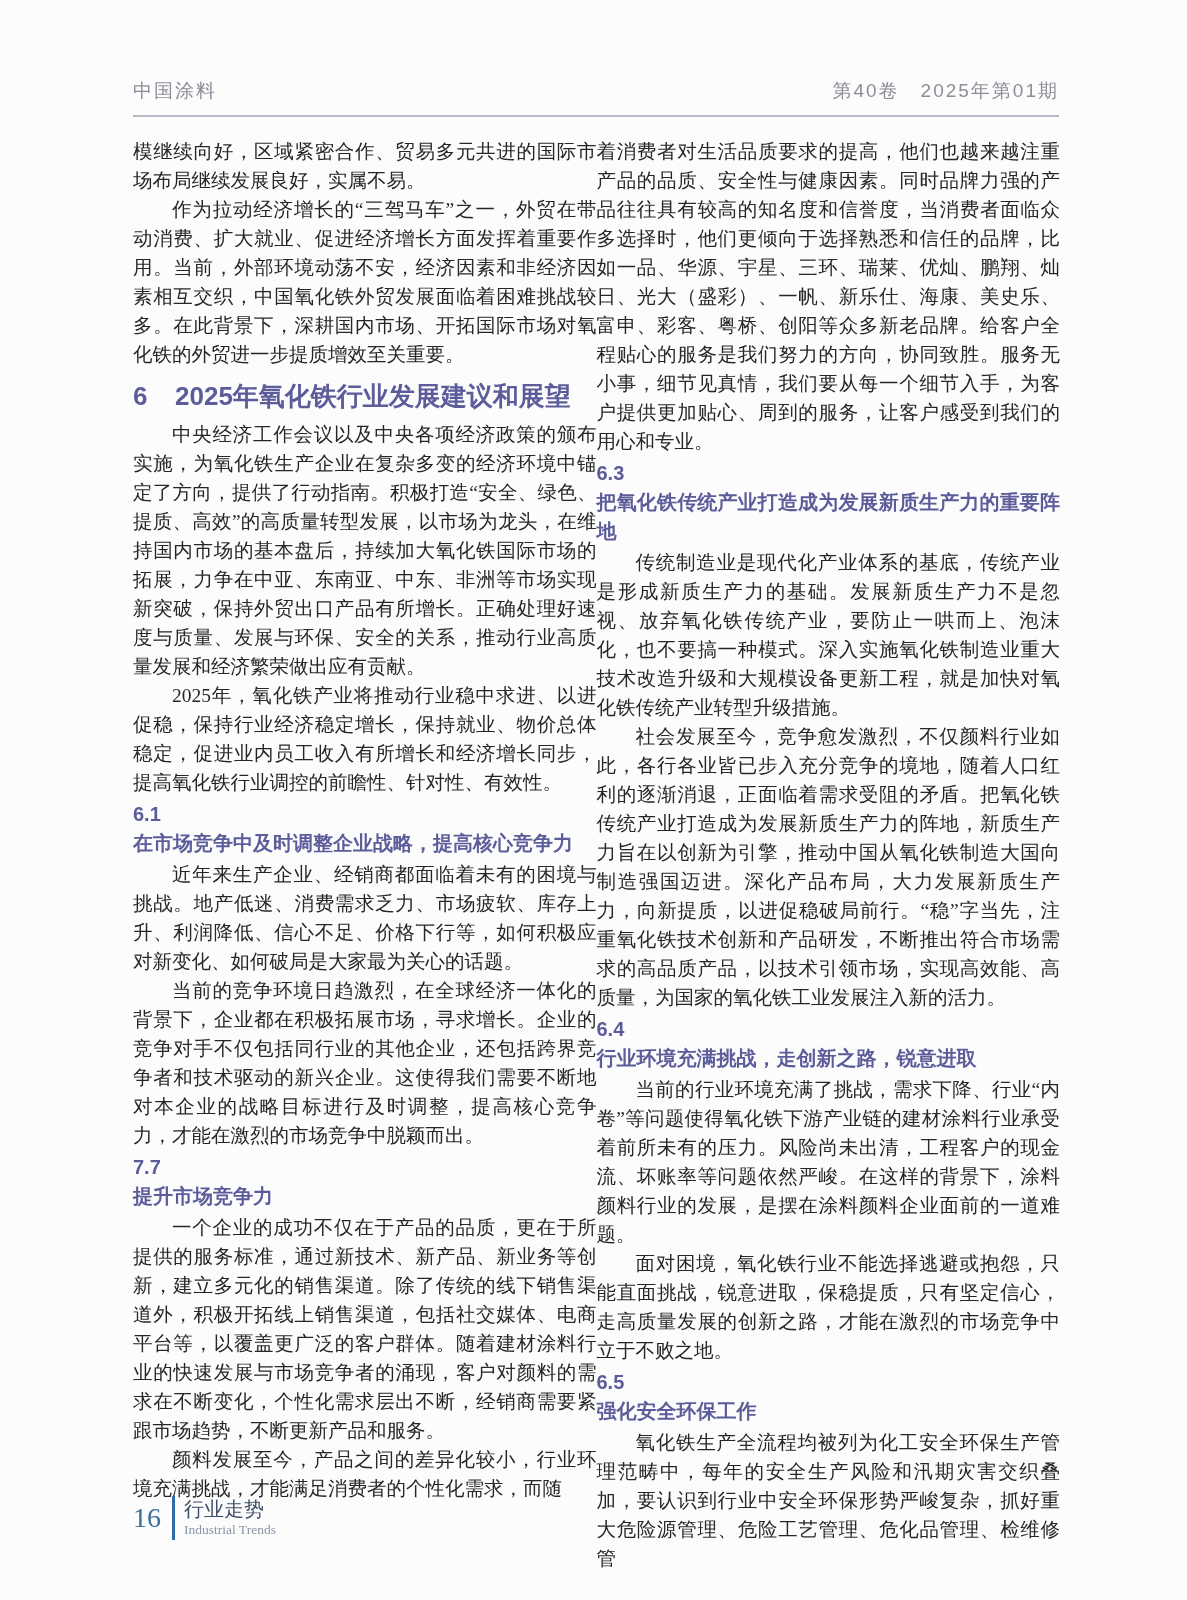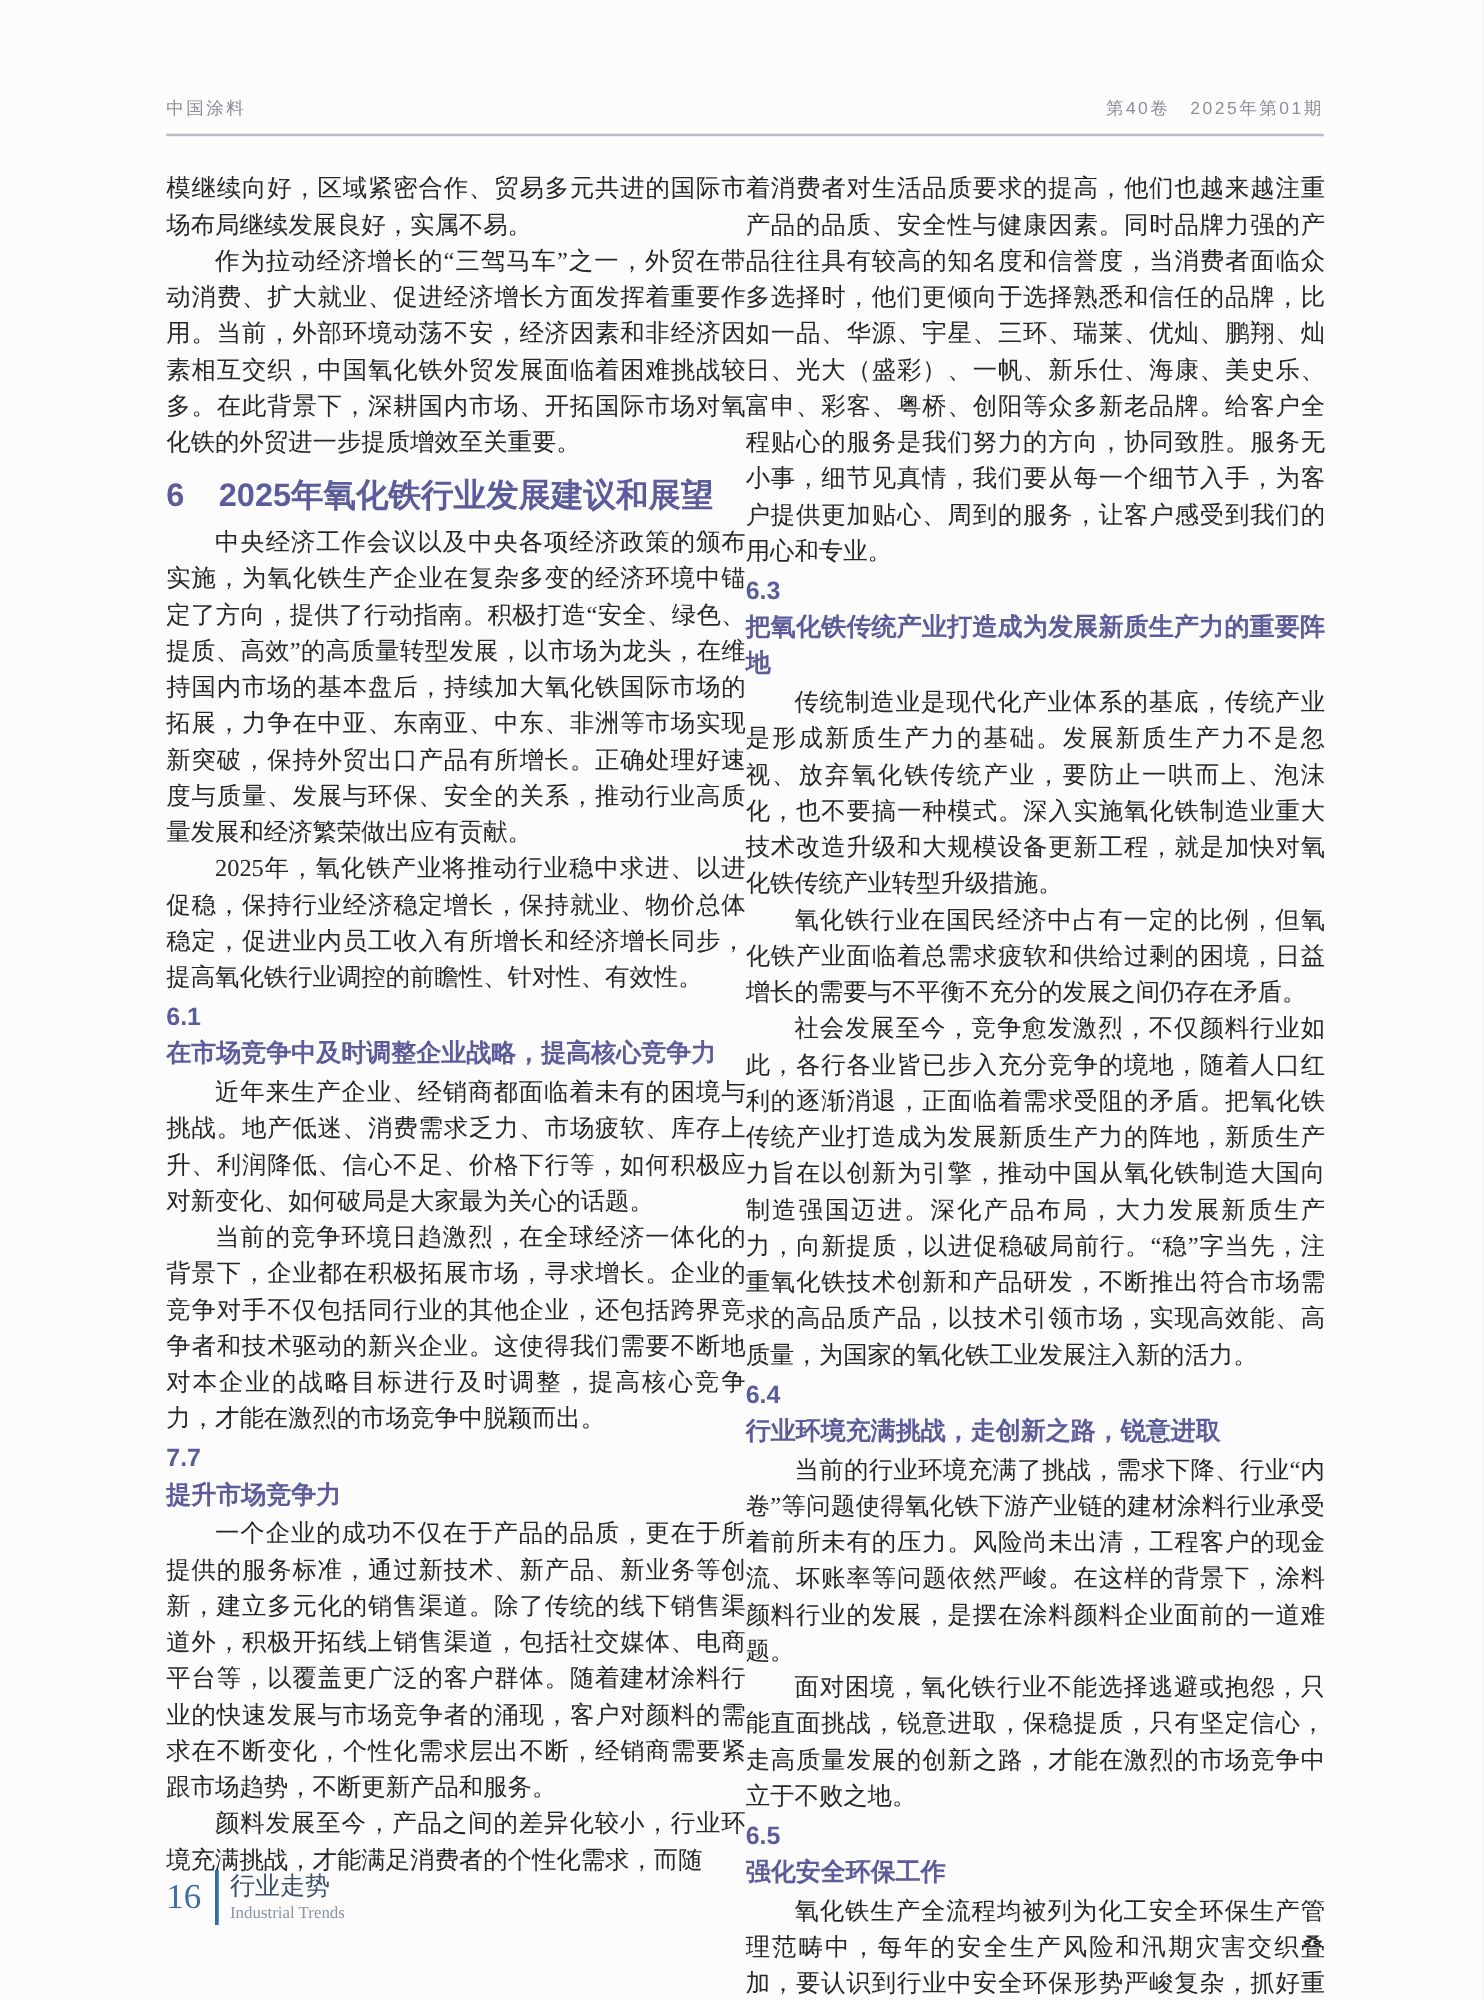--- a/index.html
+++ b/index.html
@@ -7,21 +7,21 @@
     position:relative; width:1187px; height:1600px;
     background:#fcfcfd; margin:0 auto; overflow:hidden;
     font-family:"Liberation Serif", serif;
   }
   
   .header {
     position:absolute; left:133px; right:128px; top:78px;
     display:flex; justify-content:space-between; align-items:flex-end;
     padding-bottom:11px; border-bottom:2px solid #b7bac2;
     font-family:"Liberation Sans", sans-serif;
-    font-size:14px; color:#8d8d99; letter-spacing:2px;
+    font-size:19px; color:#8d8d99; letter-spacing:2px;
   }
   
   .columns {
     position:absolute; left:133px; top:137px; width:927px;
     display:flex; 
   }
   .col { flex:1; min-width:0; }
   .col p {
     margin:0; font-size:19.5px; line-height:29px;
     text-align:justify; color:#262626;
@@ -94,21 +94,20 @@
       <p class="para">颜料发展至今，产品之间的差异化较小，行业环境充满挑战，才能满足消费者的个性化需求，而随</p>
     </div>
 
     <div class="col">
       <p>着消费者对生活品质要求的提高，他们也越来越注重产品的品质、安全性与健康因素。同时品牌力强的产品往往具有较高的知名度和信誉度，当消费者面临众多选择时，他们更倾向于选择熟悉和信任的品牌，比如一品、华源、宇星、三环、瑞莱、优灿、鹏翔、灿日、光大（盛彩）、一帆、新乐仕、海康、美史乐、富申、彩客、粤桥、创阳等众多新老品牌。给客户全程贴心的服务是我们努力的方向，协同致胜。服务无小事，细节见真情，我们要从每一个细节入手，为客户提供更加贴心、周到的服务，让客户感受到我们的用心和专业。</p>
       <div class="h2">
         <span class="hnum">6.3</span>
         <span class="htitle">把氧化铁传统产业打造成为发展新质生产力的重要阵地</span>
       </div>
       <p class="para">传统制造业是现代化产业体系的基底，传统产业是形成新质生产力的基础。发展新质生产力不是忽视、放弃氧化铁传统产业，要防止一哄而上、泡沫化，也不要搞一种模式。深入实施氧化铁制造业重大技术改造升级和大规模设备更新工程，就是加快对氧化铁传统产业转型升级措施。</p>
-      <p class="para">氧化铁行业在国民经济中占有一定的比例，但氧化铁产业面临着总需求疲软和供给过剩的困境，日益增长的需要与不平衡不充分的发展之间仍存在矛盾。</p>
       <p class="para">社会发展至今，竞争愈发激烈，不仅颜料行业如此，各行各业皆已步入充分竞争的境地，随着人口红利的逐渐消退，正面临着需求受阻的矛盾。把氧化铁传统产业打造成为发展新质生产力的阵地，新质生产力旨在以创新为引擎，推动中国从氧化铁制造大国向制造强国迈进。深化产品布局，大力发展新质生产力，向新提质，以进促稳破局前行。“稳”字当先，注重氧化铁技术创新和产品研发，不断推出符合市场需求的高品质产品，以技术引领市场，实现高效能、高质量，为国家的氧化铁工业发展注入新的活力。</p>
       <div class="h2">
         <span class="hnum">6.4</span>
         <span class="htitle">行业环境充满挑战，走创新之路，锐意进取</span>
       </div>
       <p class="para">当前的行业环境充满了挑战，需求下降、行业“内卷”等问题使得氧化铁下游产业链的建材涂料行业承受着前所未有的压力。风险尚未出清，工程客户的现金流、坏账率等问题依然严峻。在这样的背景下，涂料颜料行业的发展，是摆在涂料颜料企业面前的一道难题。</p>
       <p class="para">面对困境，氧化铁行业不能选择逃避或抱怨，只能直面挑战，锐意进取，保稳提质，只有坚定信心，走高质量发展的创新之路，才能在激烈的市场竞争中立于不败之地。</p>
       <div class="h2">
         <span class="hnum">6.5</span>
         <span class="htitle">强化安全环保工作</span>

